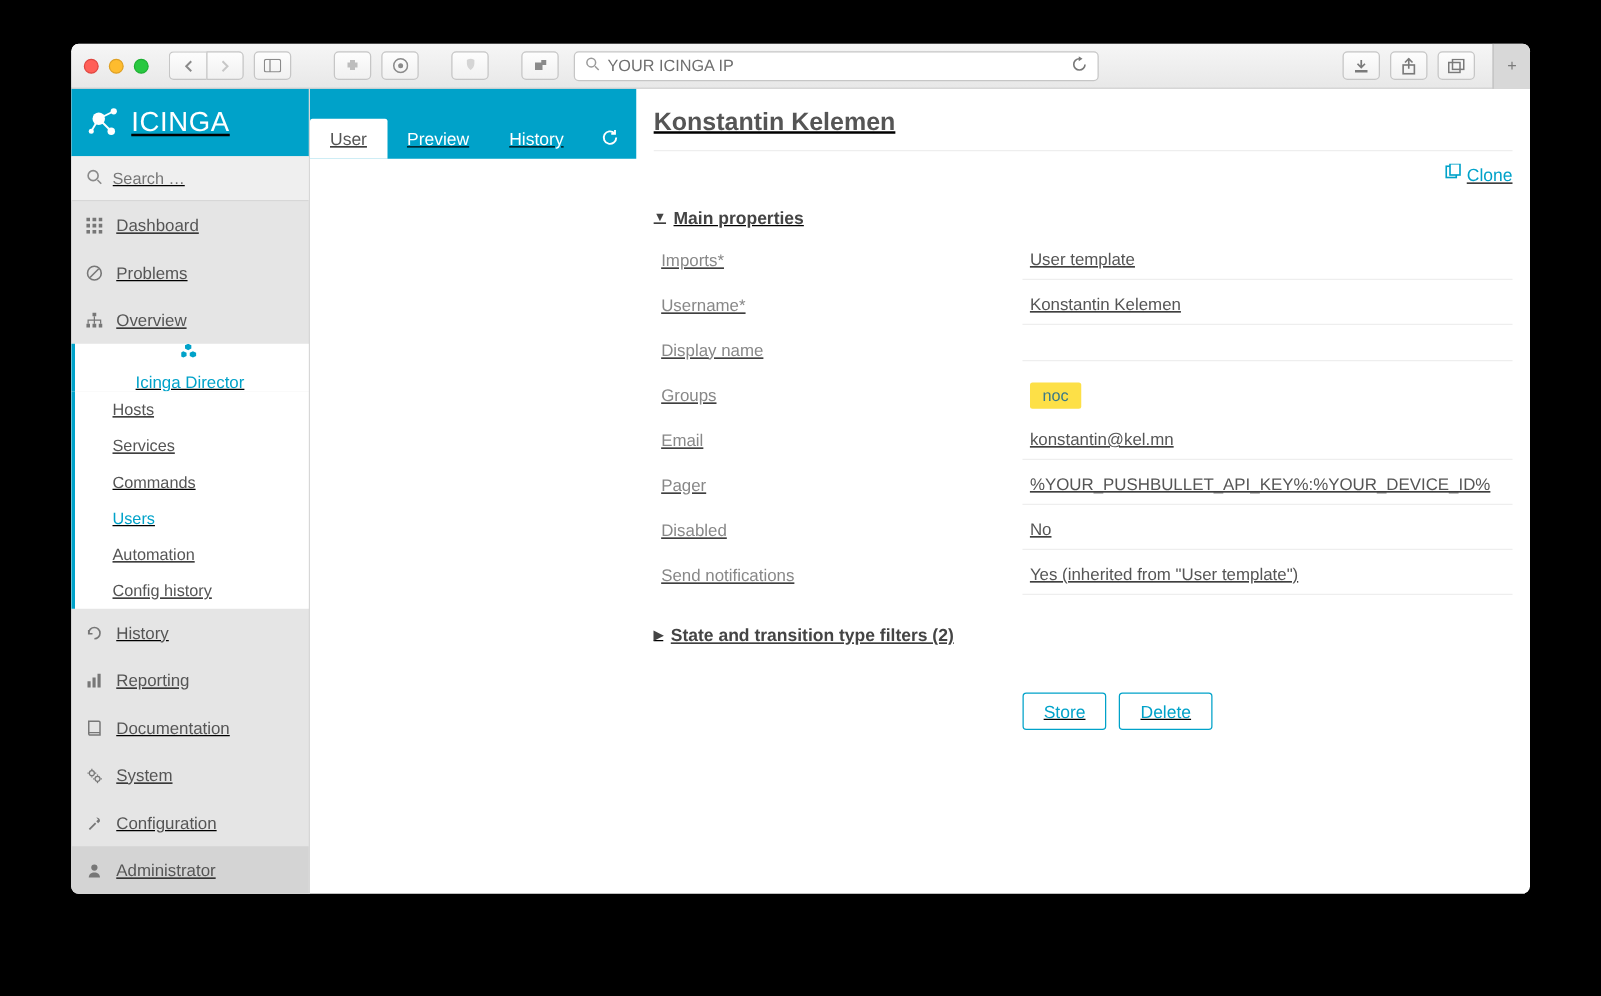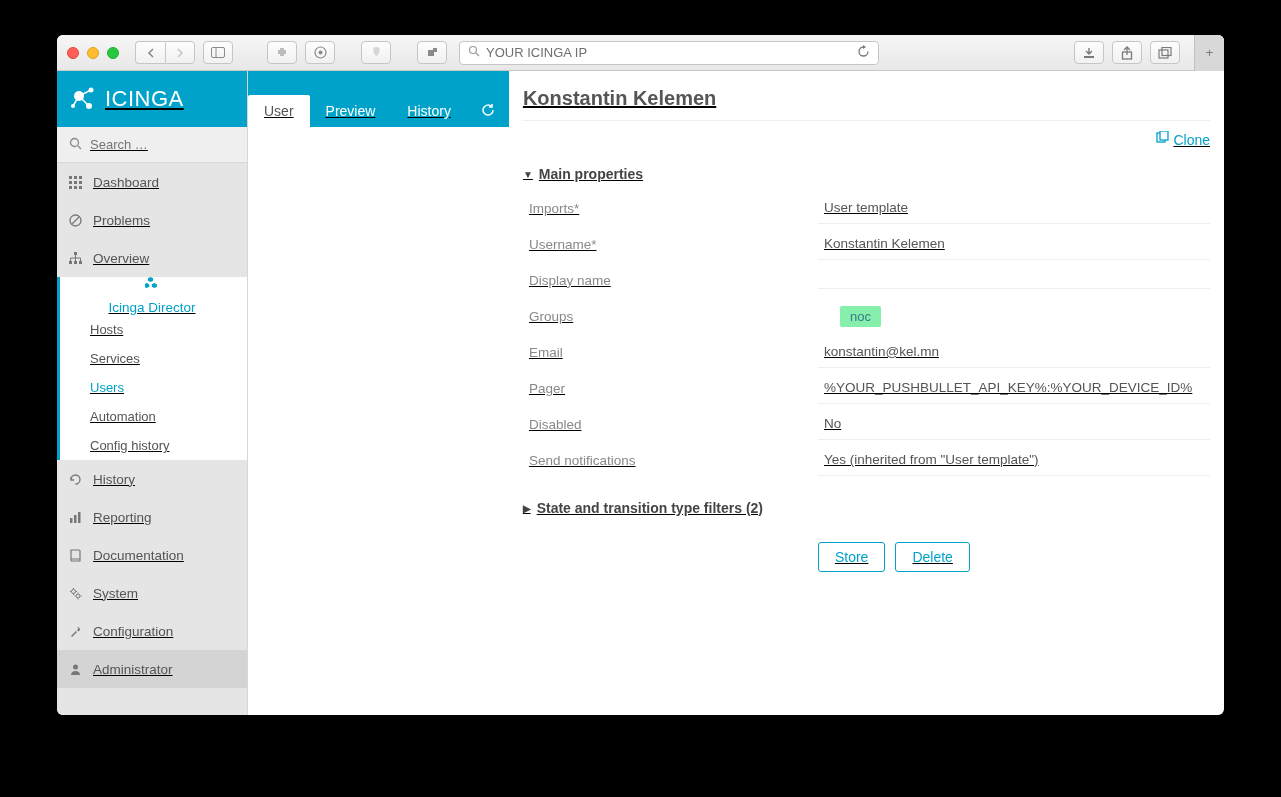--- a/index.html
+++ b/index.html
@@ -148,25 +148,25 @@
   }
   .row .lbl{
     width:295px;color:#888;font-size:13.5px;padding:8px 6px;
   }
   .row .val{
     flex:1;max-width:430px;
     border-bottom:1px solid #eee;
     padding:8px 6px;color:#555;font-size:13.5px;
   }
   .tag{
-    display:inline-block;background:#86efac;color:#3a7a88;
+    display:inline-block;background:#fde047;color:#3a7a88;
     padding:3px 10px;border-radius:2px;font-size:13px;
-    margin:-3px 16px;
-  }
-  .btnrow{display:flex;gap:10px;margin-top:18px;margin-left:295px;}
+    margin:-3px 0;
+  }
+  .btnrow{display:flex;gap:10px;margin-top:30px;margin-left:295px;}
   .btn{
     border:1px solid #00a2c9;color:#00a2c9;background:#fff;
     padding:6px 16px;border-radius:3px;font-size:14px;cursor:pointer;
   }
   .ic svg{width:13px;height:13px;display:block;}
 </style>
 </head>
 <body>
 
 <div class="window">
@@ -331,20 +331,23 @@
             </span>
           <span>Icinga Director</span>
         </li>
       </ul>
       <ul class="subnav">
         <li>
             <span>Hosts</span>
           </li>
         <li>
             <span>Services</span>
+          </li>
+        <li>
+            <span>Commands</span>
           </li>
         <li class="active">
             <span>Users</span>
           </li>
         <li>
             <span>Automation</span>
           </li>
         <li>
             <span>Config history</span>
           </li>

